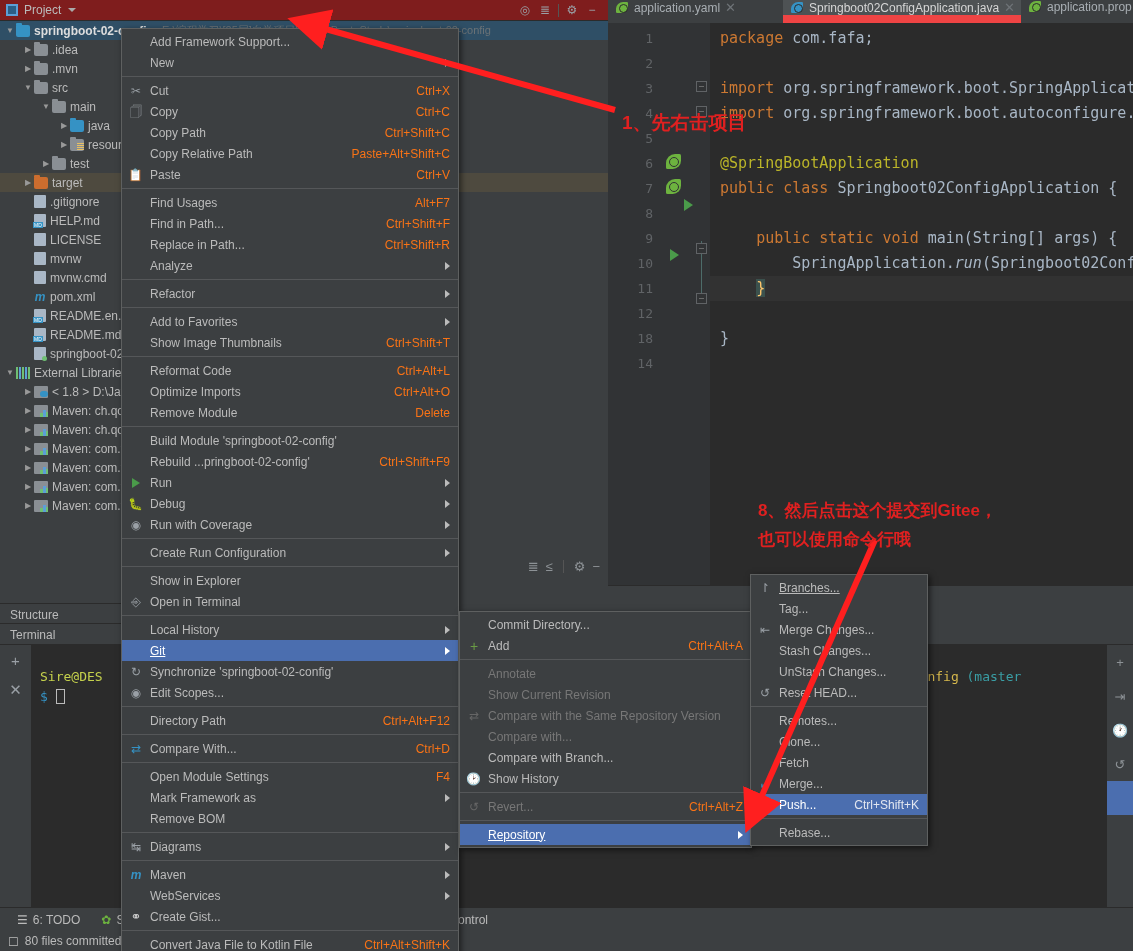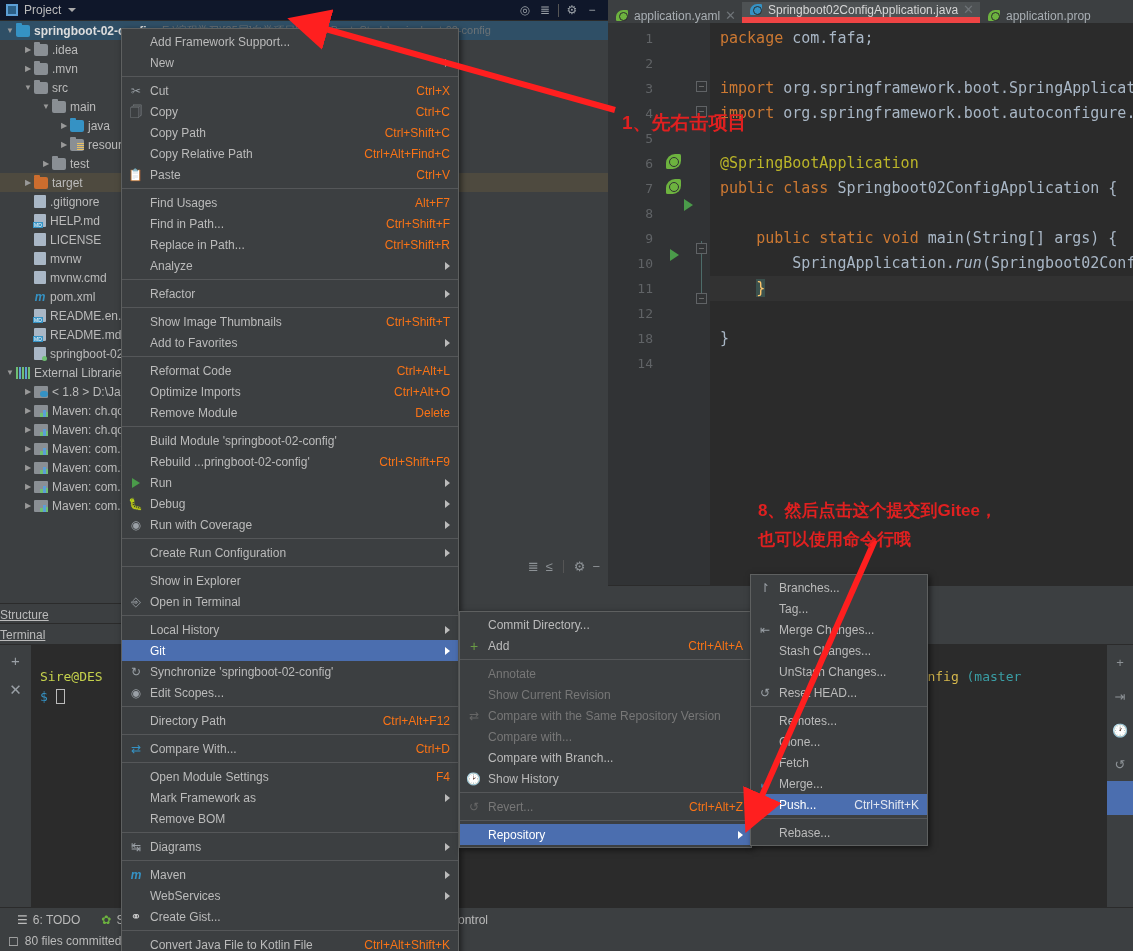--- a/index.html
+++ b/index.html
@@ -9,21 +9,21 @@
     font-size: 12px;
     background:#3c3f41;
     color:#bbbbbb;
     position:relative;
   }
   .ide { position:absolute; inset:0; }
 
   
   .proj-header {
     position:absolute; left:0; top:0; width:608px; height:21px;
-    background:#0f172a; border-bottom:1px solid #2b2b2b;
+    background:#7f1d1d; border-bottom:1px solid #2b2b2b;
     display:flex; align-items:center; padding:0 6px;
   }
   .proj-header .ph-title { color:#bbb; font-size:12px; margin-left:6px;}
   .sq-icon { width:12px;height:12px;border:2px solid #5c9fd6; background:#2b5f86;}
   .caret-dn { width:0;height:0;border-left:4px solid transparent;border-right:4px solid transparent;border-top:4px solid #aaa; margin-left:7px;}
   .ph-spacer { flex:1; }
   .ph-btn { width:20px;height:18px;display:flex;align-items:center;justify-content:center;color:#9aa0a6;font-size:12px;}
   .vsep { width:1px;height:13px;background:#555; margin:0 3px;}
 
   
@@ -53,21 +53,21 @@
      linear-gradient(to top,#6fbf73 0 40%,transparent 40%) 0 0/3px 100% no-repeat,
      linear-gradient(to top,#5c9fd6 0 75%,transparent 75%) 3px 0/3px 100% no-repeat,
      linear-gradient(to top,#6fbf73 0 60%,transparent 60%) 6px 0/2px 100% no-repeat;}
   .jdkic{width:14px;height:12px;flex:none;margin-right:4px;background:#8a8f94;border-radius:1px;position:relative;}
   .jdkic:after{content:"";position:absolute;right:0;bottom:1px;width:8px;height:6px;background:#3592c4;border-radius:3px;}
   .sb-ic{width:12px;height:13px;flex:none;margin-right:4px;background:#a9b7c6;border-radius:1px;position:relative;}
   .sb-ic:after{content:"";position:absolute;right:-1px;bottom:-1px;width:5px;height:5px;border-radius:50%;background:#6fbf73;}
   .path-txt{color:#6b7276;margin-left:8px;font-size:11px;}
   .bold{font-weight:bold;color:#ddd;}
   .panel-title{position:absolute;left:0;width:160px;height:22px;background:#3c3f41;border-top:1px solid #2b2b2b;
-     display:flex;align-items:center;color:#bbb;font-size:12px;text-decoration:underline;}
+     display:flex;align-items:center;padding-left:10px;color:#bbb;font-size:12px;}
   .structure-title{bottom:326px;}
   .struct-body{position:absolute;left:0;bottom:286px;width:608px;height:40px;background:#3c3f41;}
   .terminal-title{bottom:306px;}
 
   
   .terminal{position:absolute;left:0;bottom:44px;width:1133px;height:263px;background:#2b2b2b;border-top:1px solid #2b2b2b;}
   .term-gutter{position:absolute;left:0;top:0;width:31px;height:100%;background:#3c3f41;}
   .term-gutter .g-btn{width:31px;height:30px;display:flex;align-items:center;justify-content:center;color:#9aa0a6;font-size:15px;}
   .term-text{position:absolute;left:40px;top:22px;font-family:"DejaVu Sans Mono",monospace;font-size:13px;line-height:20px;white-space:nowrap;}
   .tgreen{color:#c5d14c;}
@@ -76,23 +76,23 @@
   .tblue{color:#3592c4;}
   .caret-box{display:inline-block;width:9px;height:15px;border:1px solid #bbb;vertical-align:-3px;}
 
   
   .term-right{position:absolute;right:0;top:0;width:26px;height:100%;background:#3c3f41;}
   .term-right .r-btn{width:26px;height:34px;display:flex;align-items:center;justify-content:center;color:#8d9296;font-size:13px;}
   .term-right .r-btn.active{background:#4b6eaf;}
 
   
   .editor{position:absolute;left:608px;top:0;right:0;height:585px;background:#2b2b2b;}
-  .tabs{height:23px;background:#3c3f41;display:flex;align-items:flex-end;font-size:12px;}
+  .tabs{height:23px;background:#3c3f41;display:flex;align-items:flex-start;font-size:12px;}
   .tab{display:flex;align-items:center;padding:0 6px 0 8px;white-space:nowrap;color:#a8aeb3;position:relative;}
-  .tab.active{background:#4e5254;color:#d6d6d6;border-bottom:6px solid #ef4444;}
+  .tab.active{background:#4e5254;color:#d6d6d6;border-bottom:8px solid #ef4444;margin-left:41px;}
   .tab .tx{margin-left:5px;color:#6f7478;font-size:13px;}
   .leaf{width:14px;height:14px;flex:none;position:relative;}
   .leaf:before{content:"";position:absolute;left:0;top:1px;width:12px;height:11px;border-radius:60% 10% 55% 10%;background:#6db33f;}
   .leaf:after{content:"";position:absolute;left:3px;top:3px;width:7px;height:7px;border-radius:50%;border:1.5px solid #2b2b2b;}
   .leaf.blue:before{background:#3592c4;}
 
   .code-area{position:absolute;left:0;top:23px;right:0;bottom:0;display:flex;}
   .gutter-left{width:8px;background:#313335;}
   .linenos{width:44px;background:#313335;text-align:right;padding-right:7px;
      font-family:"DejaVu Sans Mono",monospace;font-size:13px;line-height:25px;color:#606366;padding-top:3px;}
@@ -115,21 +115,21 @@
   .spring-strip{position:absolute;left:608px;top:585px;right:0;height:22px;background:#3c3f41;border-top:1px solid #2b2b2b;
      display:flex;align-items:center;justify-content:center;color:#b0b0b0;font-size:12px;}
   .left-mini-toolbar{position:absolute;left:455px;top:553px;width:153px;height:26px;background:#3c3f41;display:flex;align-items:center;justify-content:flex-end;gap:7px;padding-right:8px;color:#8d9296;font-size:13px;}
 
   
   .statusbar{position:absolute;left:0;bottom:0;width:1133px;height:44px;background:#3c3f41;}
   .sb-tabs{display:flex;align-items:center;height:25px;font-size:12px;padding-left:8px;gap:3px;border-top:1px solid #2b2b2b;}
   .sb-tab{display:flex;align-items:center;gap:5px;padding:4px 9px;color:#bbbbbb;}
   .sb-tab.active{background:#4e5254;color:#fff;font-weight:bold;}
   .sb-msg{display:flex;align-items:center;height:19px;padding-left:8px;font-size:12px;color:#bbb;gap:6px;}
-  .u{}
+  .u{text-decoration:underline;}
 
   
   .menu{position:absolute;background:#3c3f41;border:1px solid #5e6060;box-shadow:2px 2px 6px rgba(0,0,0,.55);padding:2px 0;z-index:40;}
   .mi{height:21px;display:flex;align-items:center;font-size:12px;color:#bbbbbb;padding:0 8px 0 0;white-space:nowrap;position:relative;}
   .mi.sel{background:#4b6eaf;color:#ffffff;}
   .mi.dis{color:#777777;}
   .mi .mico-slot{width:28px;flex:none;display:flex;align-items:center;justify-content:center;}
   .mi .mlabel{flex:1;}
   .mi .mkey{color:#f97316;padding-left:22px;font-size:12px;}
   .mi.sel .mkey{color:#e3e7f0;}
@@ -429,21 +429,21 @@
         <span class="mkey">Ctrl+C</span>
       </div>
     <div class="mi">
         <span class="mico-slot"></span>
         <span class="mlabel">Copy Path</span>
         <span class="mkey">Ctrl+Shift+C</span>
       </div>
     <div class="mi">
         <span class="mico-slot"></span>
         <span class="mlabel">Copy Relative Path</span>
-        <span class="mkey">Ctrl+Alt+Find+C</span>
+        <span class="mkey">Paste+Alt+Shift+C</span>
       </div>
     <div class="mi">
         <span class="mico-slot gi">📋</span>
         <span class="mlabel">Paste</span>
         <span class="mkey">Ctrl+V</span>
       </div>
     <div class="msep"></div>
     <div class="mi">
         <span class="mico-slot"></span>
         <span class="mlabel">Find Usages</span>
@@ -466,27 +466,27 @@
       </div>
     <div class="msep"></div>
     <div class="mi">
         <span class="mico-slot"></span>
         <span class="mlabel">Refactor</span>
         <span class="arrow"></span>
       </div>
     <div class="msep"></div>
     <div class="mi">
         <span class="mico-slot"></span>
+        <span class="mlabel">Add to Favorites</span>
+        <span class="arrow"></span>
+      </div>
+    <div class="mi">
+        <span class="mico-slot"></span>
         <span class="mlabel">Show Image Thumbnails</span>
         <span class="mkey">Ctrl+Shift+T</span>
-      </div>
-    <div class="mi">
-        <span class="mico-slot"></span>
-        <span class="mlabel">Add to Favorites</span>
-        <span class="arrow"></span>
       </div>
     <div class="msep"></div>
     <div class="mi">
         <span class="mico-slot"></span>
         <span class="mlabel">Reformat Code</span>
         <span class="mkey">Ctrl+Alt+L</span>
       </div>
     <div class="mi">
         <span class="mico-slot"></span>
         <span class="mlabel">Optimize Imports</span>

